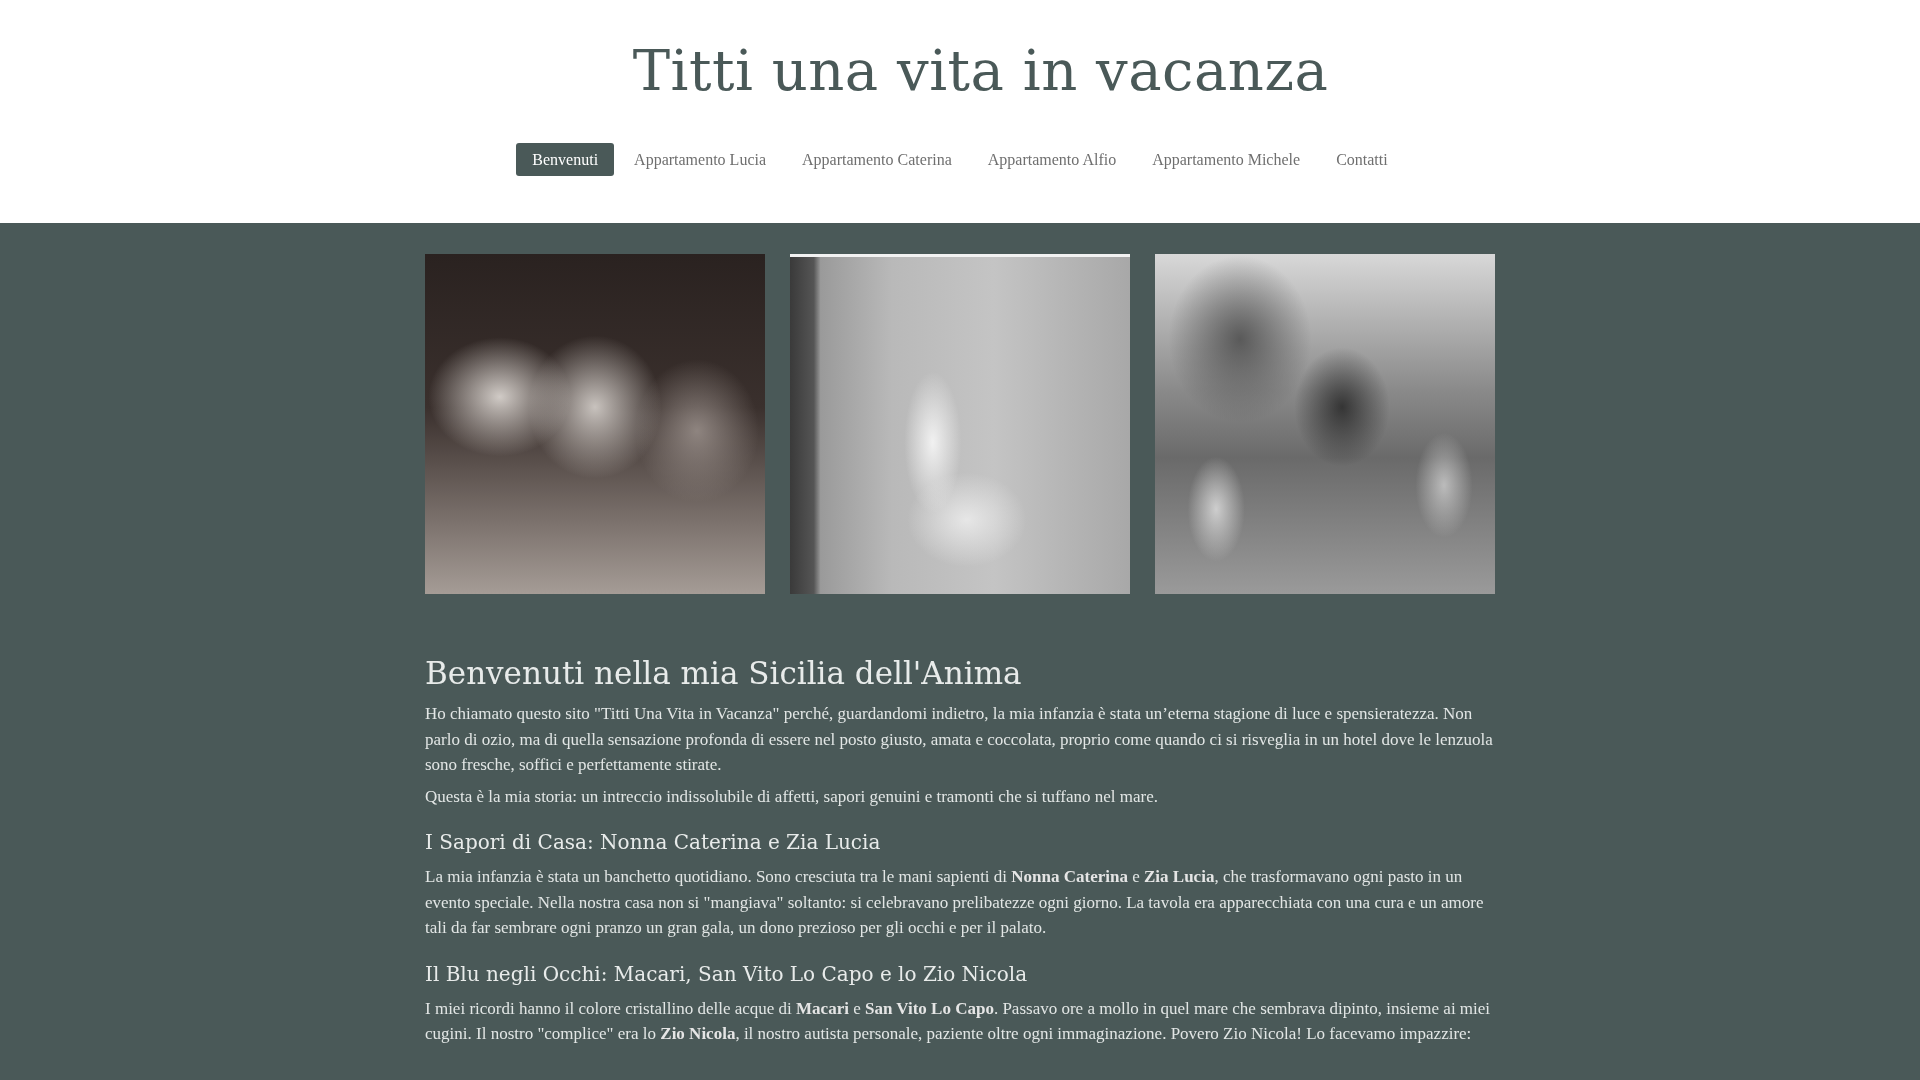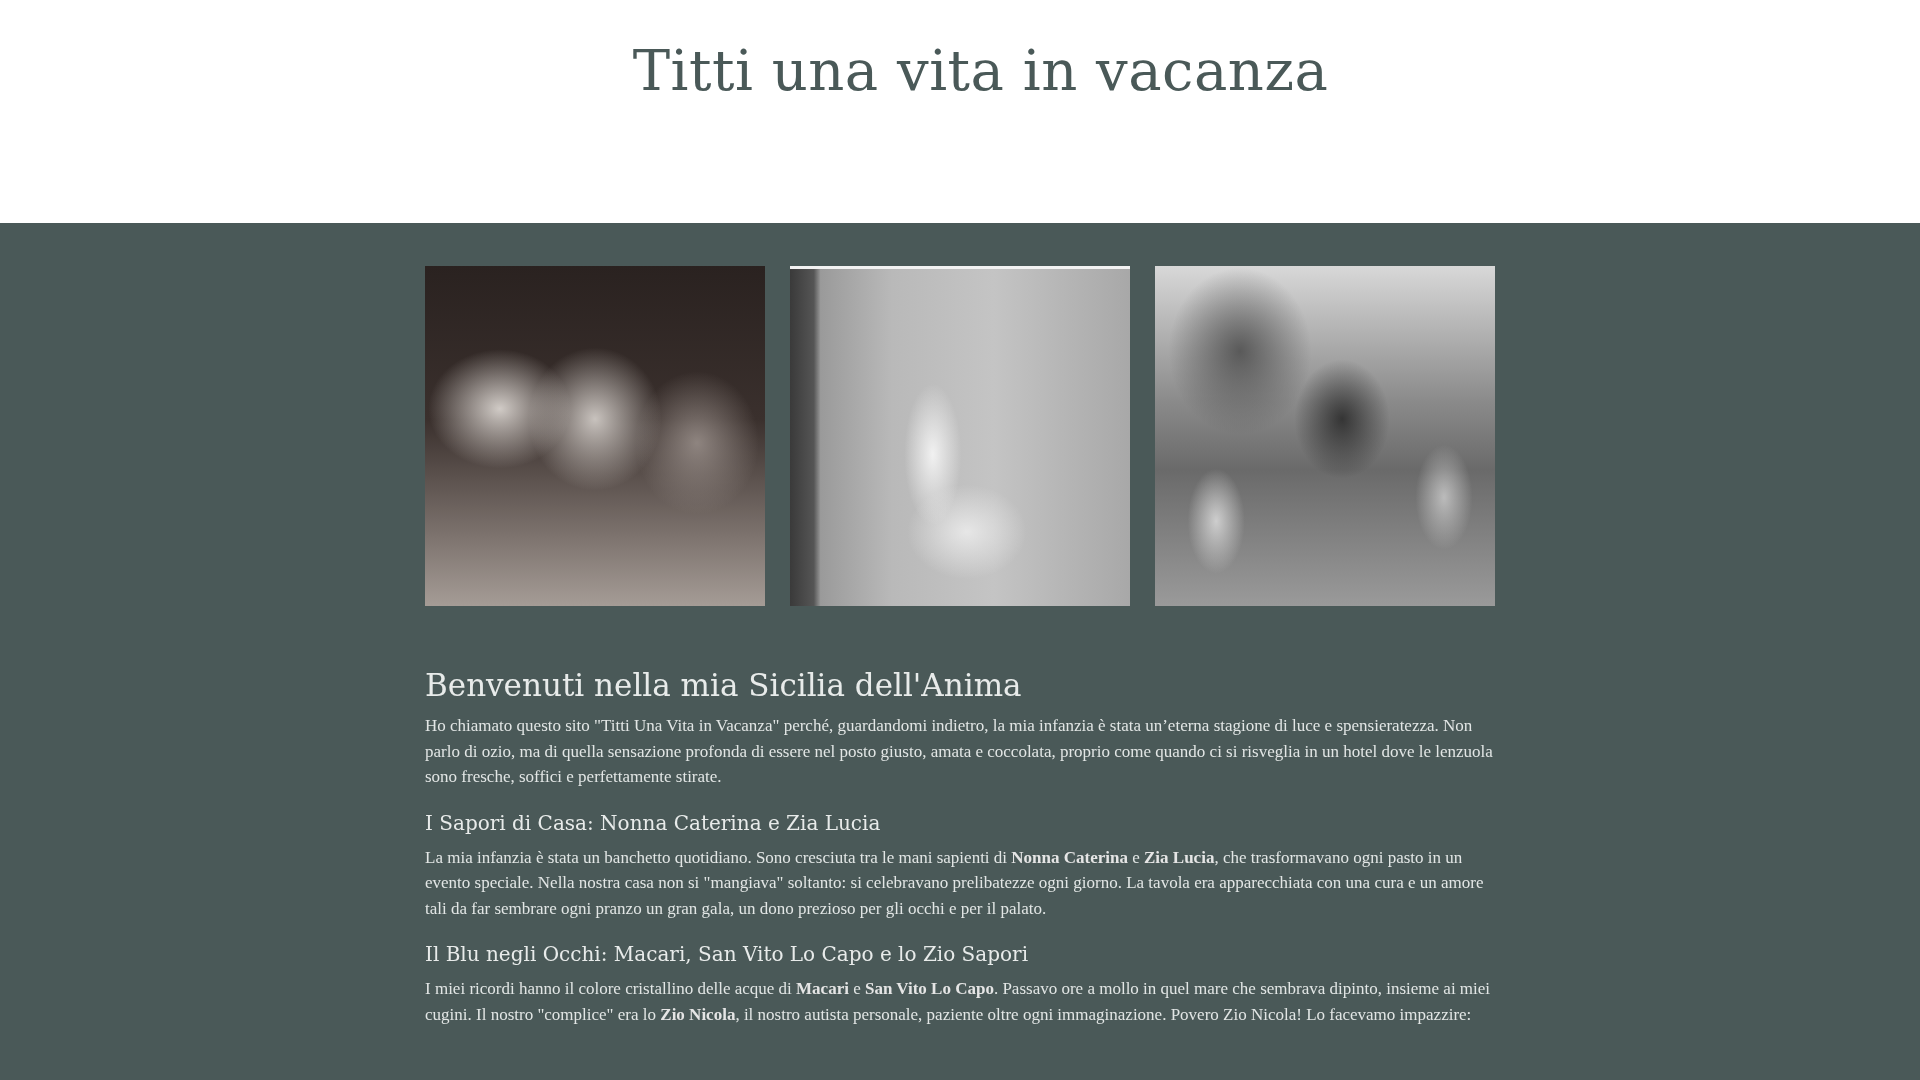--- a/index.html
+++ b/index.html
@@ -46,21 +46,21 @@
     border-radius: 3px;
     line-height: 21px;
     cursor: pointer;
   }
   .nav a.active {
     background: #4a5958;
     color: #ffffff;
   }
   .content {
     width: 1070px;
-    margin: 16px auto;
+    margin: 4px auto;
     padding-top: 27px;
   }
   .gallery {
     display: flex;
     justify-content: space-between;
     height: 340px;
   }
   .photo {
     width: 340px;
     height: 340px;
@@ -115,32 +115,41 @@
     color: #e2e6e5;
     margin-bottom: 6px;
   }
   p.body-text b { font-weight: bold; color: #e5e5e5; }
 </style>
 </head>
 <body>
 
 <header class="site-header">
   <div class="site-title">Titti una vita in vacanza</div>
+  <nav class="nav">
+    <a class="active">Benvenuti</a>
+    <a>Appartamento Lucia</a>
+    <a>Appartamento Caterina</a>
+    <a>Appartamento Alfio</a>
+    <a>Appartamento Michele</a>
+    <a>Contatti</a>
+  </nav>
 </header>
 
 <main class="content">
   <section class="gallery">
     <div class="photo photo-1" title="Vintage sepia photo of three young children sitting on a doorstep"></div>
     <div class="photo photo-2" title="Black and white photo of three children posing against a wall"></div>
     <div class="photo photo-3" title="Black and white photo of an elderly man with children at an outdoor table"></div>
   </section>
 
   <article class="article">
     <h1 class="section-title">Benvenuti nella mia Sicilia dell'Anima</h1>
     <p class="body-text">Ho chiamato questo sito "Titti Una Vita in Vacanza" perché, guardandomi indietro, la mia infanzia è stata un’eterna stagione di luce e spensieratezza. Non parlo di ozio, ma di quella sensazione profonda di essere nel posto giusto, amata e coccolata, proprio come quando ci si risveglia in un hotel dove le lenzuola sono fresche, soffici e perfettamente stirate.</p>
+    <p class="body-text">Questa è la mia storia: un intreccio indissolubile di affetti, sapori genuini e tramonti che si tuffano nel mare.</p>
 
     <h2 class="section-title">I Sapori di Casa: Nonna Caterina e Zia Lucia</h2>
     <p class="body-text"><span>La mia infanzia è stata un banchetto quotidiano. Sono cresciuta tra le mani sapienti di </span><b>Nonna Caterina</b><span> e </span><b>Zia Lucia</b><span>, che trasformavano ogni pasto in un evento speciale. Nella nostra casa non si "mangiava" soltanto: si celebravano prelibatezze ogni giorno. La tavola era apparecchiata con una cura e un amore tali da far sembrare ogni pranzo un gran gala, un dono prezioso per gli occhi e per il palato.</span></p>
 
-    <h2 class="section-title">Il Blu negli Occhi: Macari, San Vito Lo Capo e lo Zio Sapori</h2>
+    <h2 class="section-title">Il Blu negli Occhi: Macari, San Vito Lo Capo e lo Zio Nicola</h2>
     <p class="body-text"><span>I miei ricordi hanno il colore cristallino delle acque di </span><b>Macari</b><span> e </span><b>San Vito Lo Capo</b><span>. Passavo ore a mollo in quel mare che sembrava dipinto, insieme ai miei cugini. Il nostro "complice" era lo </span><b>Zio Nicola</b><span>, il nostro autista personale, paziente oltre ogni immaginazione. Povero Zio Nicola! Lo facevamo impazzire:</span></p>
   </article>
 </main>
 
 </body></html>

